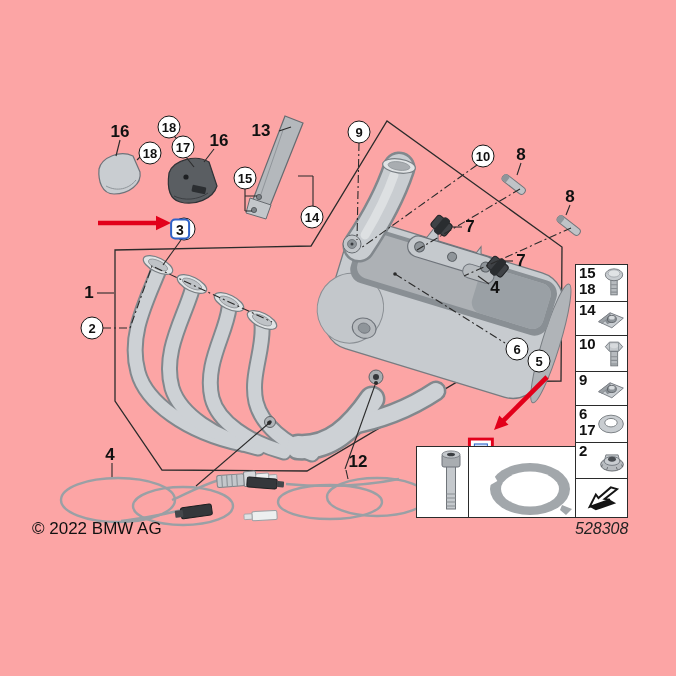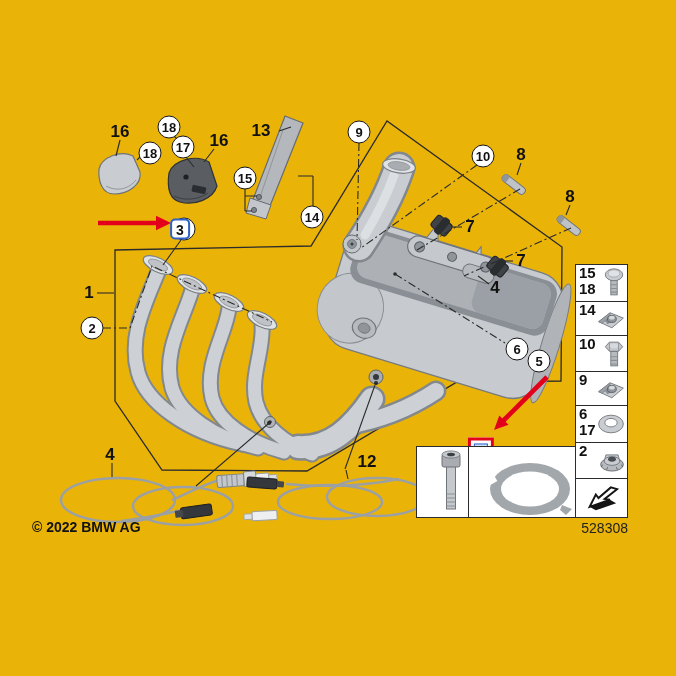--- a/index.html
+++ b/index.html
@@ -1,16 +1,16 @@
 <!DOCTYPE html>
 <html><head>
 <meta charset="utf-8">
 <style>
   html,body{margin:0;padding:0;background:#ffffff;}
-  .stage{position:relative;width:676px;height:676px;background:#eab308;overflow:hidden;
+  .stage{position:relative;width:676px;height:676px;background:#fca5a5;overflow:hidden;
          font-family:"Liberation Sans","DejaVu Sans",sans-serif;}
   .art{position:absolute;left:0;top:0;}
 
   
   .co{position:absolute;transform:translate(-50%,-50%);font-weight:bold;color:#111;
       display:flex;align-items:center;justify-content:center;white-space:nowrap;}
   .co-plain{font-size:17px;}
   .co-circled{width:21px;height:21px;border:1.8px solid #151515;border-radius:50%;
       background:#fff;font-size:13px;}
   .co-blue-box{border:2.6px solid #2e62c8;border-radius:5px;background:#fff;
@@ -29,23 +29,23 @@
       font-weight:bold;font-size:15px;line-height:15.5px;color:#111;}
   .hw-icon{position:absolute;right:1px;top:50%;transform:translateY(-50%);line-height:0;}
   .hw-icon.center{right:6px;}
 
   
   .detail-box{position:absolute;border:1.3px solid #2b2b2b;box-sizing:border-box;background:#fff;}
   .box5{left:416px;top:446px;width:54px;height:72px;}
   .box3{left:468px;top:446px;width:108px;height:72px;}
   .detail-art{position:absolute;line-height:0;}
 
-  .copyright{position:absolute;left:32px;top:519px;font-size:14px;font-weight:bold;color:#111;}
-  .diagram-number{position:absolute;left:575px;top:520px;width:53px;text-align:right;
-      font-size:14px;color:#222;}
+  .copyright{position:absolute;left:32px;top:519px;font-size:17px;font-weight:normal;color:#111;}
+  .diagram-number{position:absolute;left:575px;top:520px;width:53px;text-align:center;
+      font-size:16px;color:#222;font-style:italic;}
 </style>
 </head>
 <body>
 
 <div class="stage">
 
   <svg class="art" width="676" height="676" viewBox="0 0 676 676">
 
     <polygon points="115,250 311,246 387,121 562,247 561,381 457,382 307,471 162,470 115,401" fill="none" stroke="#2b2b2b" stroke-width="1.3"></polygon>
 
@@ -258,21 +258,21 @@
       <div class="co co-plain" style="left: 470px; top: 227px;">7</div>
       <div class="co co-plain" style="left: 521px; top: 261px;">7</div>
       <div class="co co-plain" style="left: 495px; top: 288px;">4</div>
       <div class="co co-plain" style="left: 89px; top: 293px;">1</div>
       <div class="co co-circled" style="left: 92px; top: 328px;">2</div>
       <div class="co co-circled" style="left: 184px; top: 229px;"></div>
       <div class="co co-blue-box" style="left: 180px; top: 229px;">3</div>
       <div class="co co-circled" style="left: 517px; top: 349px;">6</div>
       <div class="co co-circled" style="left: 539px; top: 361px;">5</div>
       <div class="co co-plain" style="left: 110px; top: 455px;">4</div>
-      <div class="co co-plain" style="left: 367px; top: 462px;">12</div>
+      <div class="co co-plain" style="left: 358px; top: 462px;">12</div>
       <div class="co co-plain" style="left: 426px; top: 456px;">5</div>
       <div class="co co-red-blue-box" style="left: 481px; top: 452px;">
         <span class="inner">3</span>
       </div>
     </div>
 
   <div class="hw-panel" id="hw-panel">
       <div class="hw-row">
         <div class="hw-nums">
           <span>15</span>

